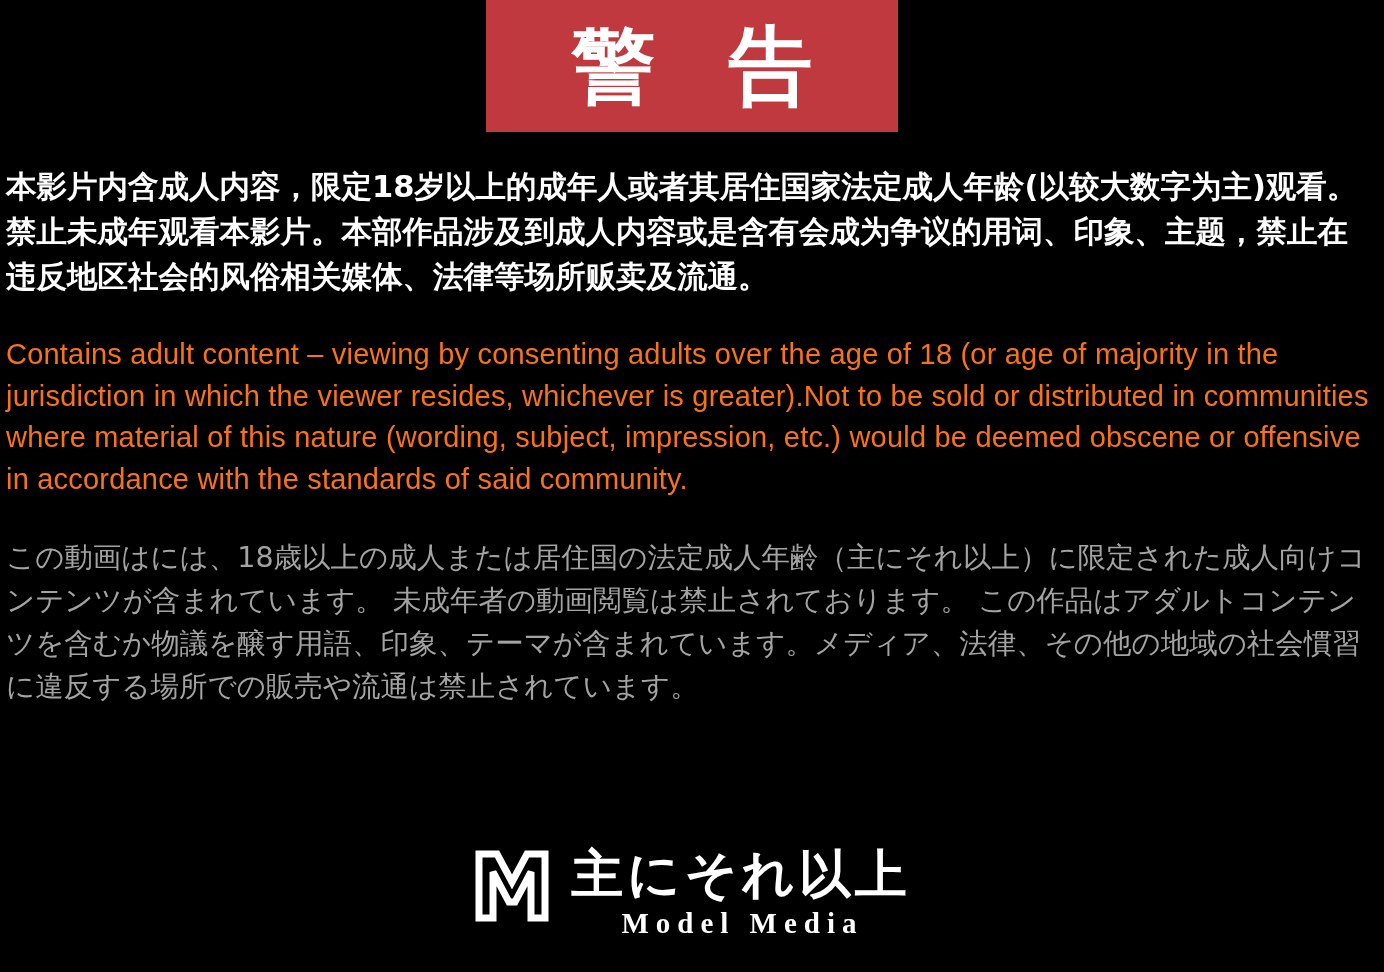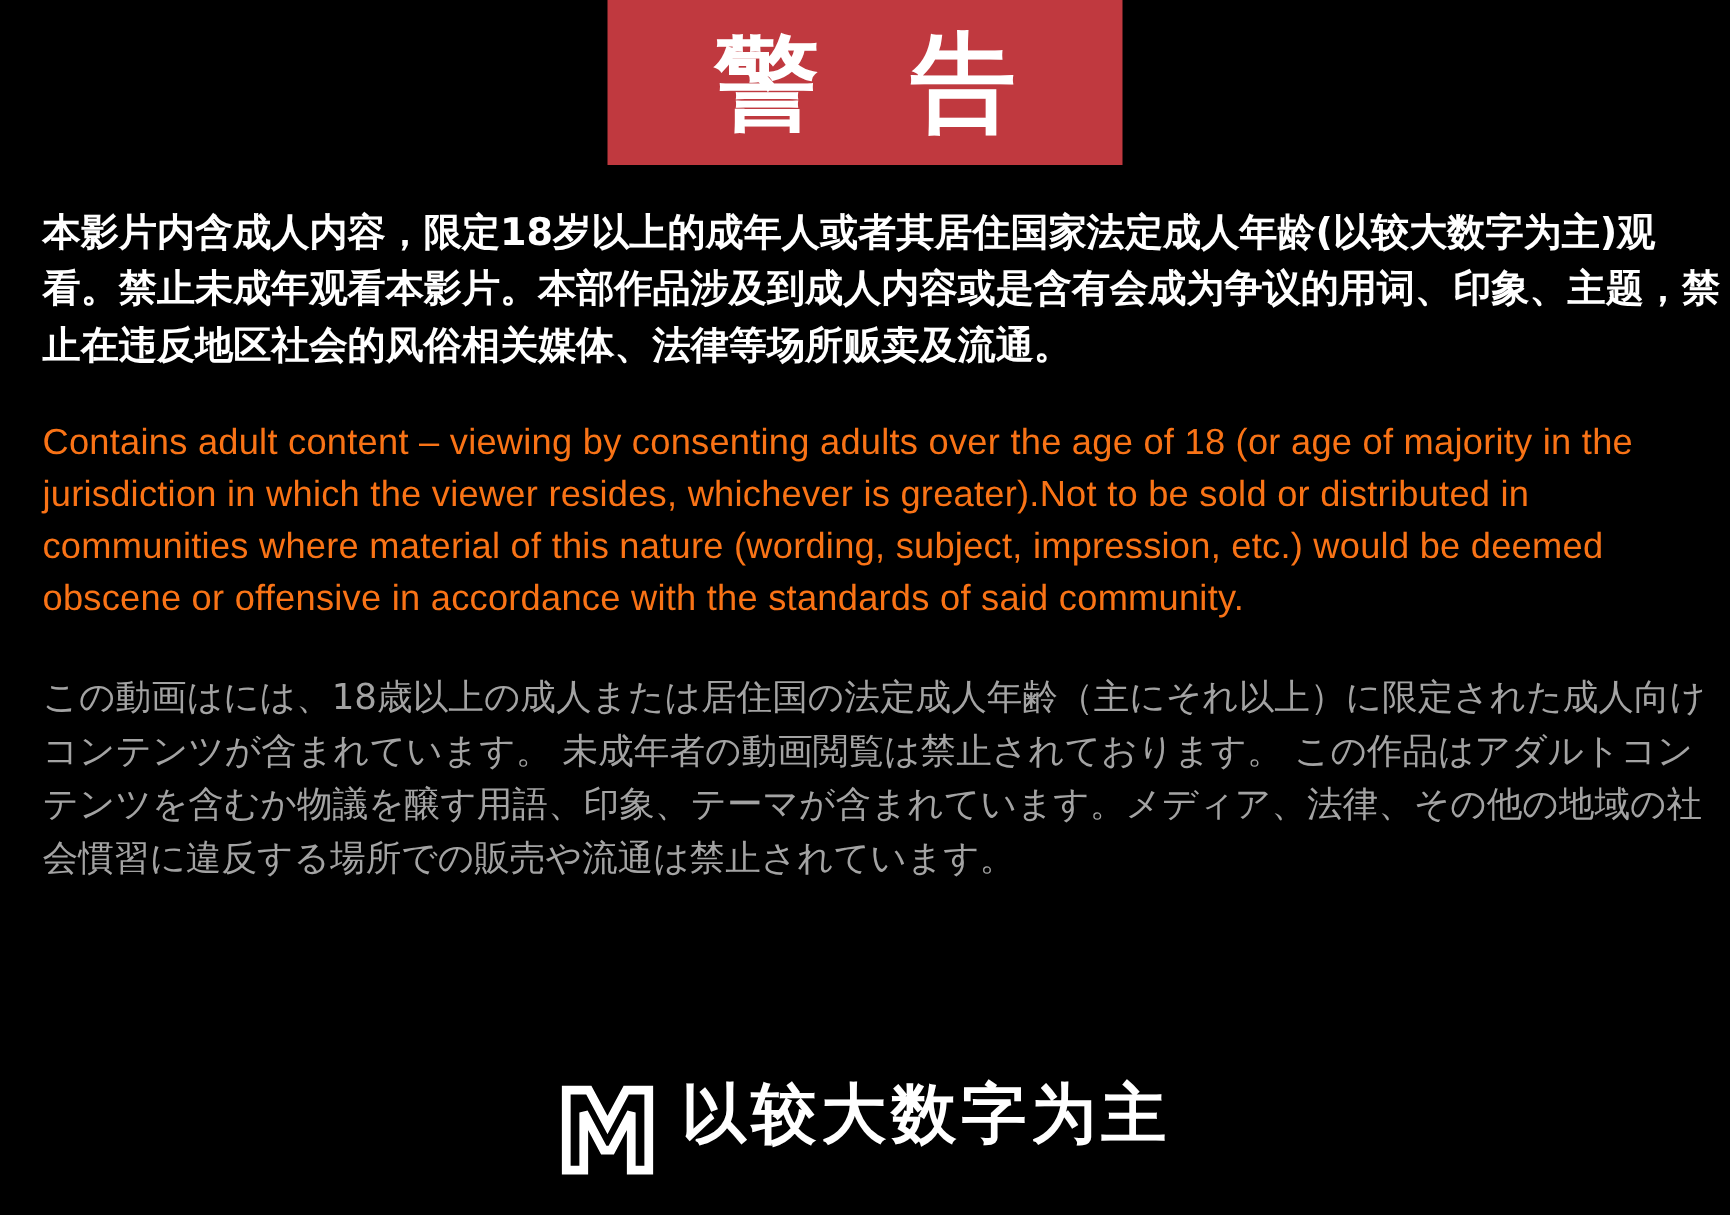--- a/index.html
+++ b/index.html
@@ -45,21 +45,20 @@
     letter-spacing: 22px;
     color: #ffffff;
     text-indent: 22px;
     white-space: nowrap;
   }
 
   
   .content {
     padding: 0 6px;
     box-sizing: border-box;
-    margin-left: 28px;
   }
   .para {
     margin: 0;
     padding: 0;
   }
   .para-cn {
     font-family: "DejaVu Sans", "Liberation Sans", sans-serif;
     font-weight: bold;
     font-size: 30.5px;
     line-height: 45px;
@@ -151,18 +150,19 @@
   </div>
 
   <div class="logo-wrap">
     <div class="logo">
       <div class="logo-mark">
         <svg viewBox="0 0 78 74" xmlns="http://www.w3.org/2000/svg">
           <path d="M6 70 L6 6 L24 6 L39 34 L54 6 L72 6 L72 70 L58 70 L58 24 L42 54 L36 54 L20 24 L20 70 Z" fill="none" stroke="#ffffff" stroke-width="7" stroke-linejoin="miter"></path>
         </svg>
       </div>
       <div class="logo-texts">
-        <div class="logo-cn">以较大数字为主</div>
+        <div class="logo-cn">主にそれ以上</div>
+        <div class="logo-en">Model Media</div>
       </div>
     </div>
   </div>
 
 </div>
 
 </body></html>

